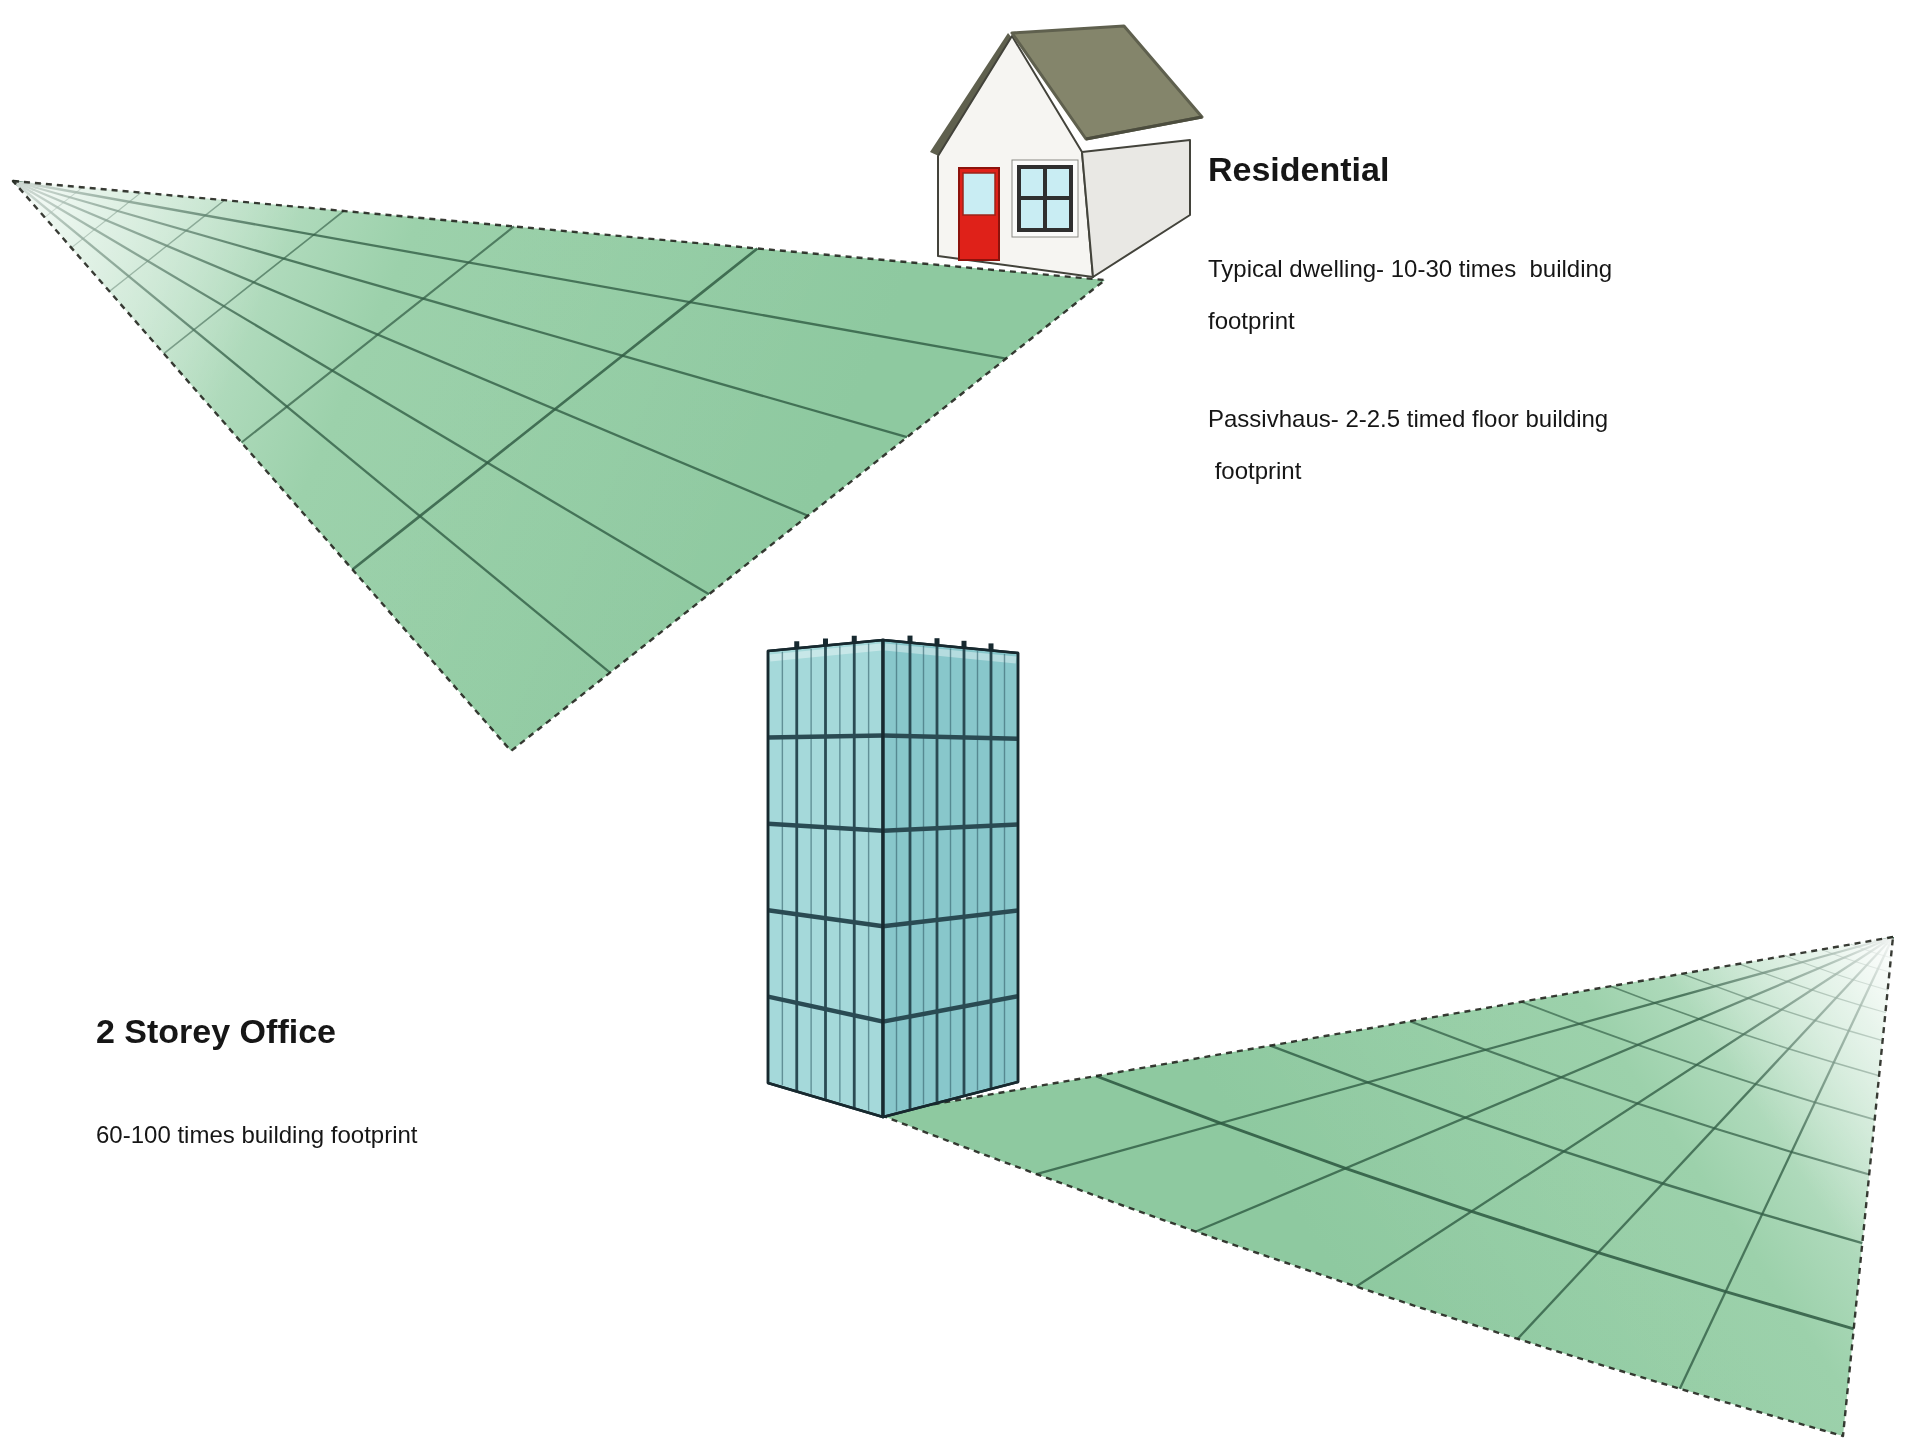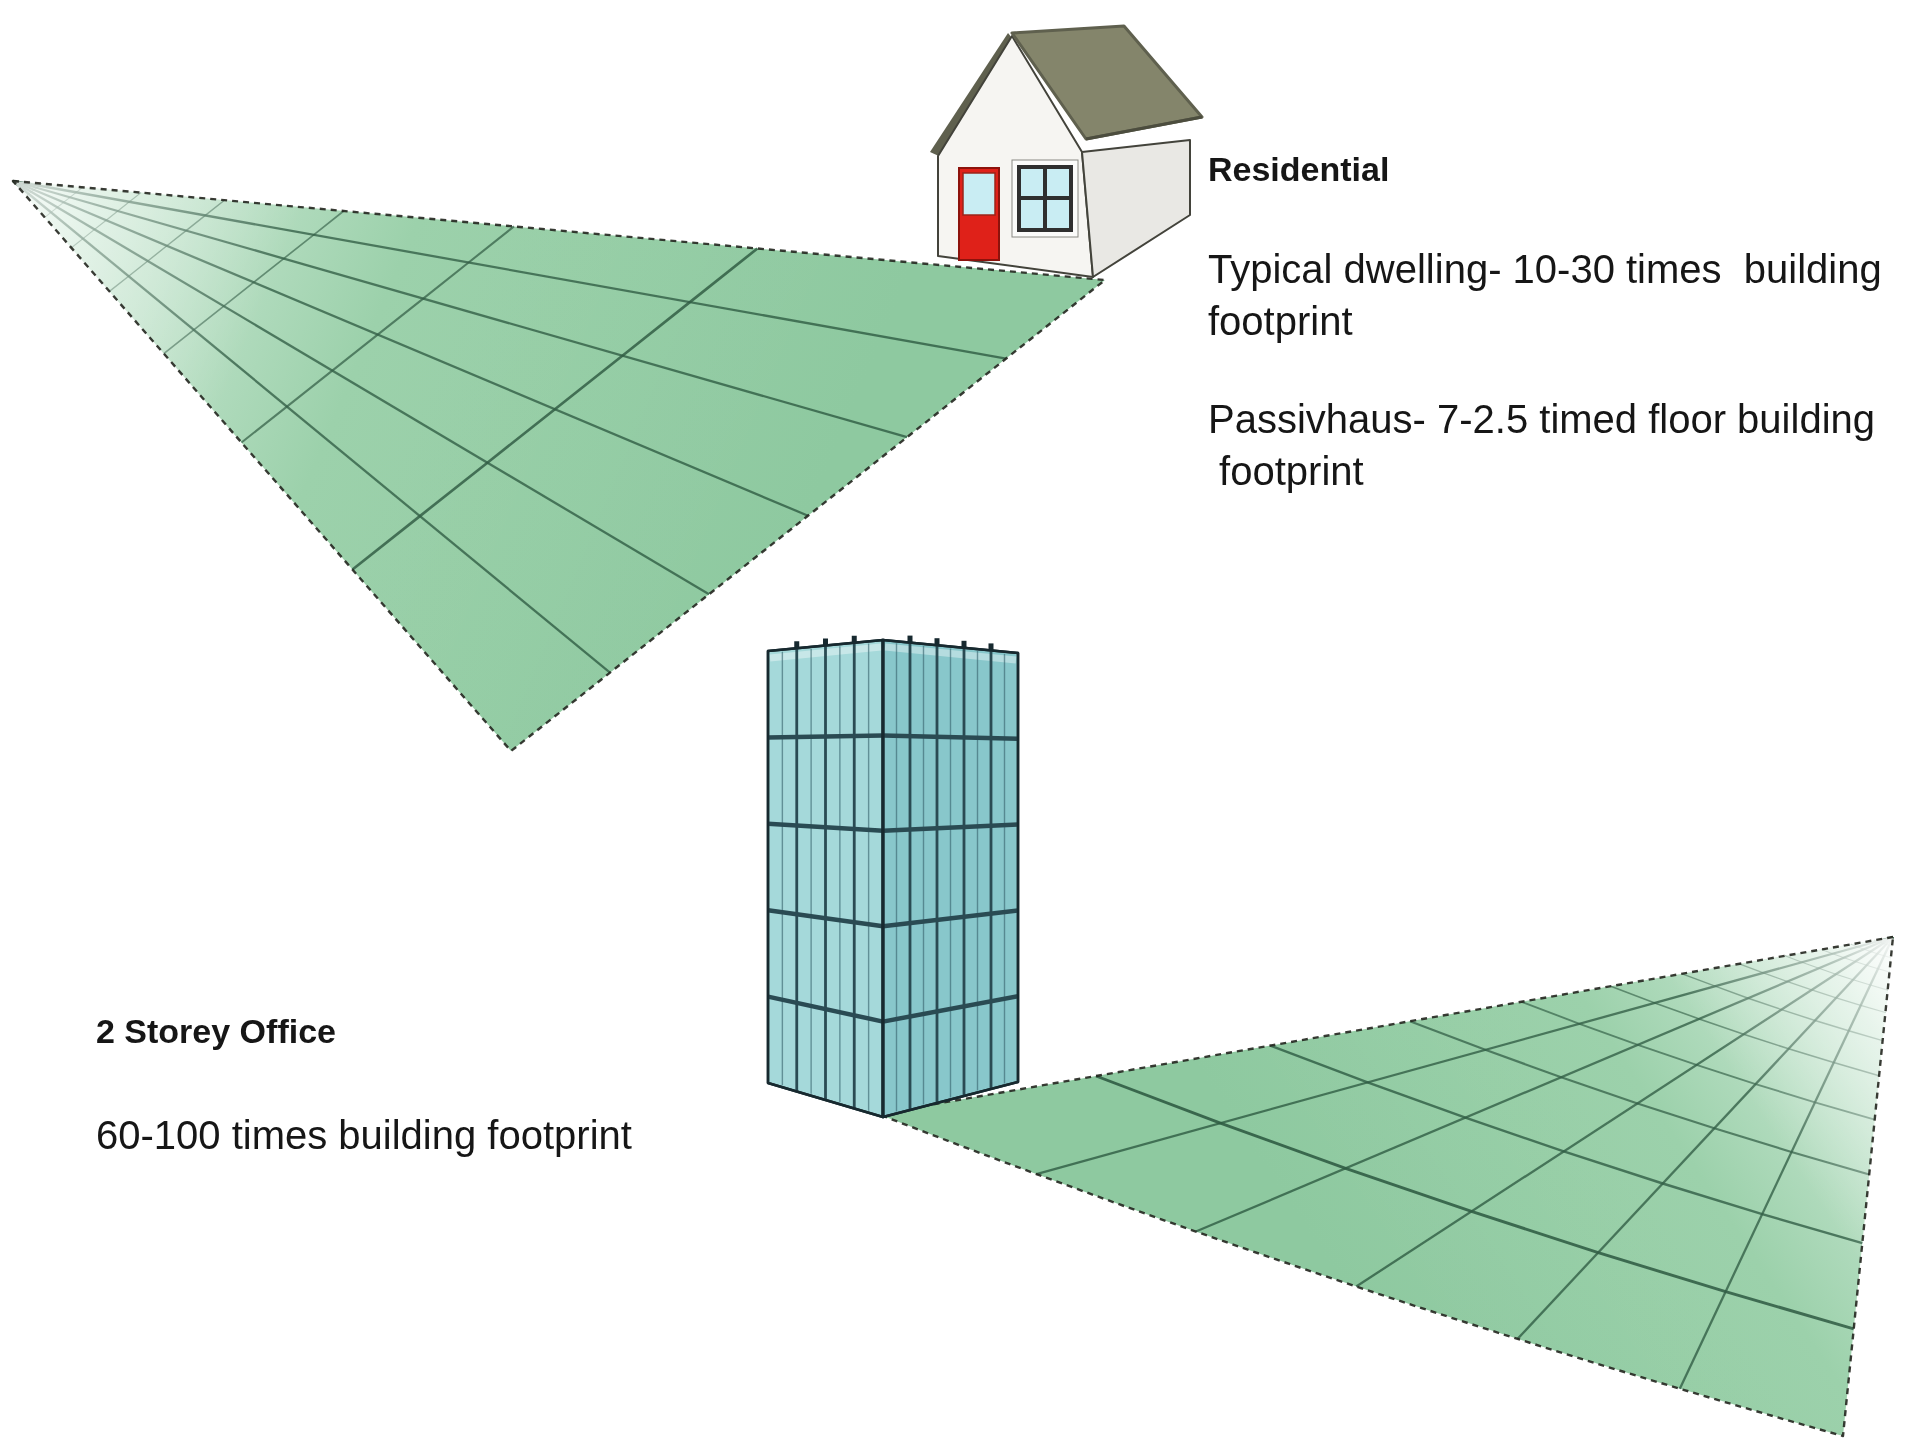--- a/index.html
+++ b/index.html
@@ -7,21 +7,21 @@
     position:relative;
     width:1920px;height:1446px;
     background:#ffffff;
     overflow:hidden;
     font-family:"Liberation Sans", sans-serif;
   }
   #diagram-svg{position:absolute;left:0;top:0;}
   .txt{
     position:absolute;
     color:#161616;
-    font-size:40px;
+    font-size:24px;
     line-height:46px;
     white-space:pre;
     letter-spacing:0px;
   }
   .txt.title{font-weight:bold;font-size:34px;}
   .right-col{left:1208px;}
   .left-col{left:96px;}
 </style>
 </head>
 <body>
@@ -159,21 +159,21 @@
         <line x1="883" y1="1021.6" x2="1018" y2="996.2" stroke="#2a4b53" stroke-width="4.5"></line>
         <polygon points="883,640 1018,653 1018,1082 883,1117" fill="none" stroke="#17292f" stroke-width="2.5" stroke-linejoin="round"></polygon>
         <line x1="883" y1="640" x2="883" y2="1117" stroke="#17292f" stroke-width="3"></line>
       </g>
   </svg>
 
   <div>
     <div class="txt title right-col" style="top:146px">Residential</div>
     <div class="txt right-col" style="top:246px">Typical dwelling- 10-30 times  building</div>
     <div class="txt right-col" style="top:298px">footprint</div>
-    <div class="txt right-col" style="top:396px">Passivhaus- 7-2.5 timed floor building</div>
+    <div class="txt right-col" style="top:396px">Passivhaus- 2-2.5 timed floor building</div>
     <div class="txt right-col" style="top:448px"> footprint</div>
   </div>
 
   <div>
     <div class="txt title left-col" style="top:1008px">2 Storey Office</div>
     <div class="txt left-col" style="top:1112px">60-100 times building footprint</div>
   </div>
 
 </div>
 

